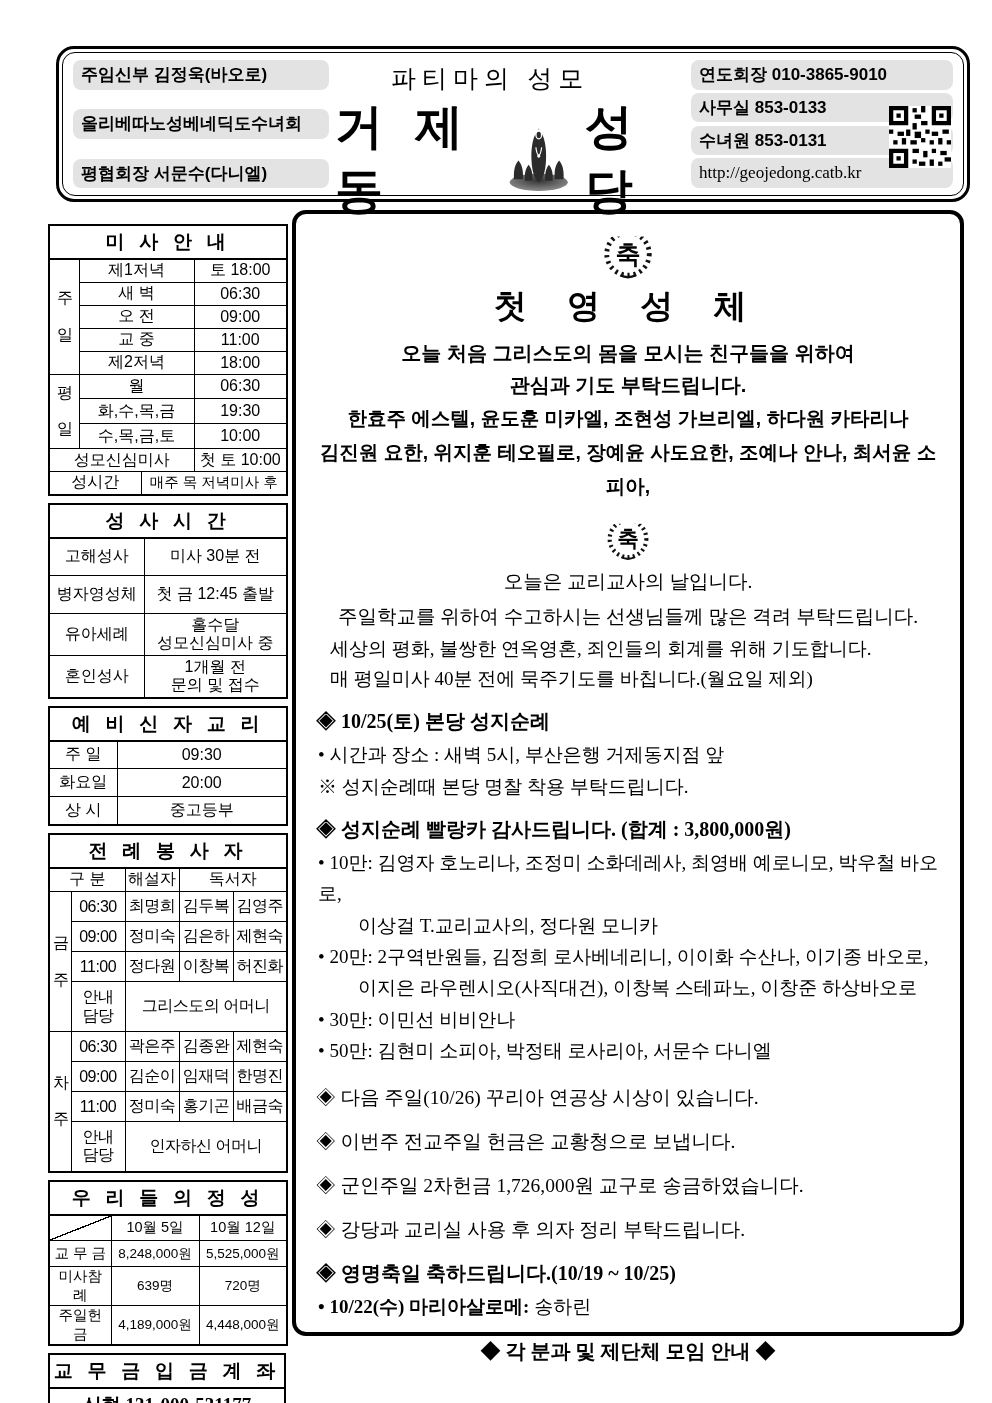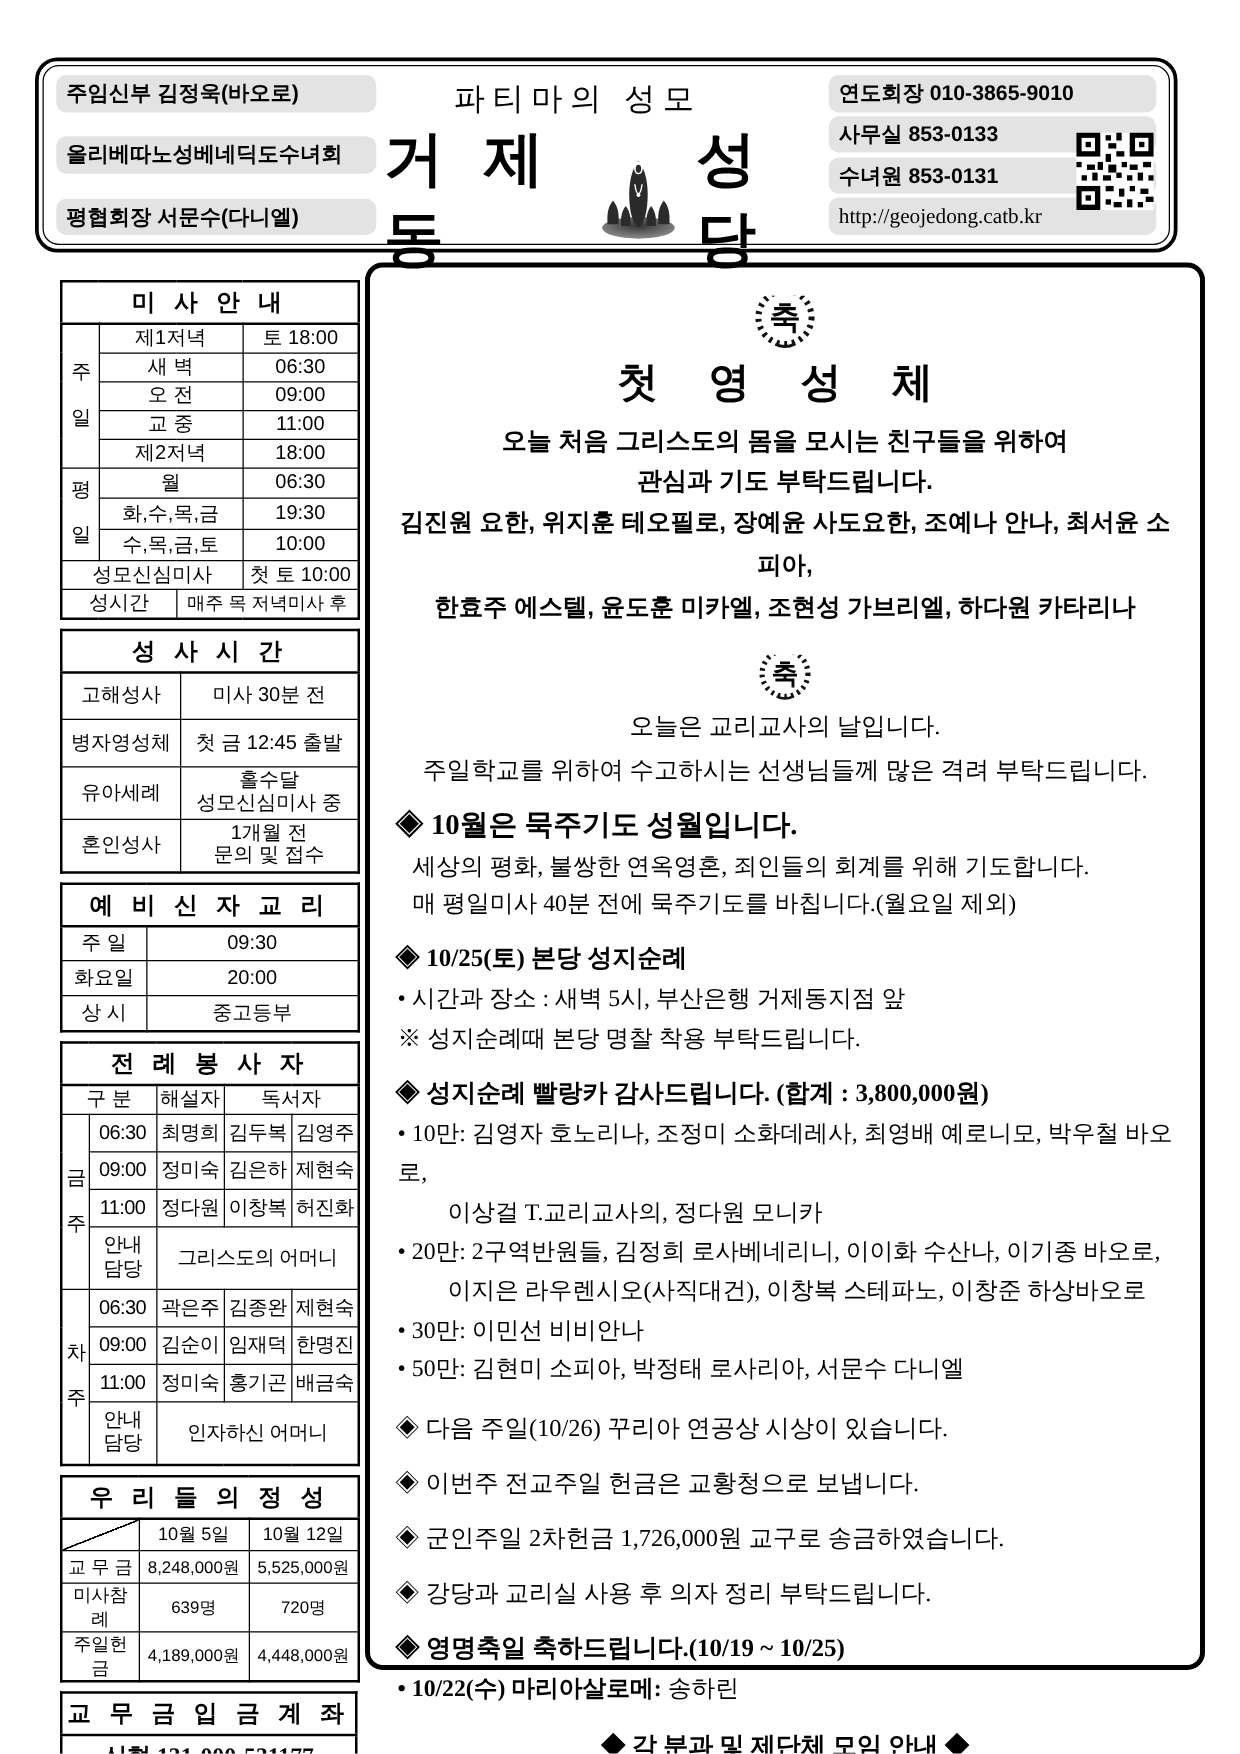--- a/index.html
+++ b/index.html
@@ -1,21 +1,21 @@
 <!DOCTYPE html>
 <html><head>
 <meta charset="utf-8">
 <style>
   * { margin:0; padding:0; box-sizing:border-box; }
   html,body { background:#fff; }
   body { width:992px; height:1403px; font-family:"Liberation Serif", serif; color:#000; }
   .sheet { position:relative; width:992px; height:1403px; background:#fff; overflow:hidden; }
 
   
-  .header-box { position:absolute; left:28px; top:46px; width:914px; height:156px;
+  .header-box { position:absolute; left:56px; top:46px; width:914px; height:156px;
     border:3px solid #000; border-radius:18px; padding:3px; }
   .header-inner { width:100%; height:100%; border:1px solid #000; border-radius:13px;
     display:flex; align-items:stretch; padding:7px 10px; gap:6px; }
   .staff-col { width:256px; display:flex; flex-direction:column; justify-content:space-between; }
   .chip { background:#e3e3e3; border-radius:8px; padding:2px 8px; white-space:nowrap;
     font-family:"Liberation Sans", sans-serif; font-weight:bold; font-size:17px; line-height:1.5; }
   .center-col { flex:1; display:flex; flex-direction:column; padding-top:2px; }
   .subtitle { font-size:25px; letter-spacing:6px; margin-left:56px; font-weight:normal; }
   .title-row { flex:1; display:flex; align-items:center; justify-content:flex-start; gap:8px; }
   .big-title { font-size:48px; font-weight:bold; letter-spacing:10px; }
@@ -387,35 +387,34 @@
       <svg width="58" height="58" viewBox="0 0 60 60">
         <circle cx="30" cy="31" r="22" fill="none" stroke="#111" stroke-width="5" stroke-dasharray="2.5 4"></circle>
         <path d="M22 53 q8 4 16 0" stroke="#111" stroke-width="2.5" fill="none"></path>
         <rect x="6" y="0" width="48" height="13" fill="#fff"></rect>
         <text x="30" y="40" text-anchor="middle" font-size="26" font-weight="bold" fill="#000">축</text>
       </svg>
     </div>
     <div class="fc-title">첫 영 성 체</div>
     <div class="fc-line">오늘 처음 그리스도의 몸을 모시는 친구들을 위하여</div>
     <div class="fc-line">관심과 기도 부탁드립니다.</div>
+    <div class="fc-names">한효주 에스텔, 윤도훈 미카엘, 조현성 가브리엘, 하다원 카타리나</div>
     <div class="fc-names">김진원 요한, 위지훈 테오필로, 장예윤 사도요한, 조예나 안나, 최서윤 소피아,</div>
-    <div class="fc-names">한효주 에스텔, 윤도훈 미카엘, 조현성 가브리엘, 하다원 카타리나</div>
 
     <div class="badge-wrap" style="margin-top:10px">
       <svg width="50" height="50" viewBox="0 0 60 60">
         <circle cx="30" cy="31" r="22" fill="none" stroke="#111" stroke-width="5" stroke-dasharray="2.5 4"></circle>
         <path d="M22 53 q8 4 16 0" stroke="#111" stroke-width="2.5" fill="none"></path>
         <rect x="6" y="0" width="48" height="13" fill="#fff"></rect>
         <text x="30" y="40" text-anchor="middle" font-size="26" font-weight="bold" fill="#000">축</text>
       </svg>
     </div>
     <div class="td-line">오늘은 교리교사의 날입니다.</div>
     <div class="td-line">주일학교를 위하여 수고하시는 선생님들께 많은 격려 부탁드립니다.</div>
 
-    <div class="sec-big">◈  10월은 묵주기도 성월입니다.</div>
     <div class="body-line">세상의 평화, 불쌍한 연옥영혼, 죄인들의 회계를 위해 기도합니다.</div>
     <div class="body-line">매 평일미사 40분 전에 묵주기도를 바칩니다.(월요일 제외)</div>
 
     <div class="sec">◈  10/25(토) 본당 성지순례</div>
     <div class="bullet">• 시간과 장소 : 새벽 5시, 부산은행 거제동지점 앞</div>
     <div class="bullet">※ 성지순례때 본당 명찰 착용 부탁드립니다.</div>
 
     <div class="sec">
       <span class="b">◈  성지순례 빨랑카 감사드립니다.</span><span class="rest"> (합계 : 3,800,000원)</span>
     </div>

